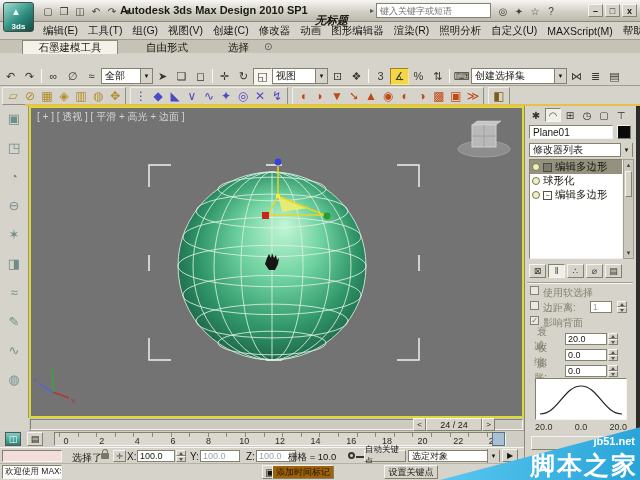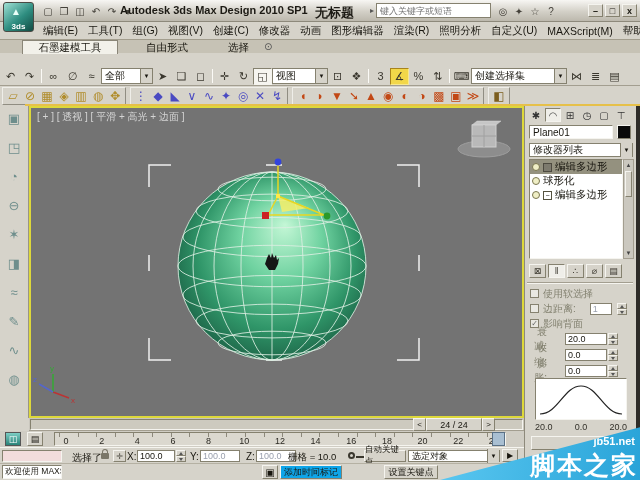--- a/index.html
+++ b/index.html
@@ -11,21 +11,21 @@
 .sunken{border:1px solid;border-color:#85816f #f5f4ef #f5f4ef #85816f;background:#fff;}
 .tbtn{width:19px;height:17px;display:inline-flex;align-items:center;justify-content:center;font-size:11px;color:#3a372e;flex:none;}
 .vsep{width:1px;height:14px;background:#968f7c;border-right:1px solid #fbfaf6;margin:0 2px;flex:none;}
 
 #titlebar{left:0;top:0;width:640px;height:22px;background:linear-gradient(#f7f6f3,#d3d0c7 55%,#bcb8ad);border-bottom:1px solid #8d897b;}
 #logo{left:3px;top:2px;width:31px;height:30px;border-radius:3px;background:linear-gradient(140deg,#9fe0d4,#2e8d80 55%,#124b43);border:1px solid #4a4a44;z-index:20;display:flex;align-items:flex-end;justify-content:center;color:#fff;font-size:8px;font-weight:bold;}
 #logo .mtn{position:absolute;top:4px;left:7px;color:#eafff8;font-size:10px;line-height:10px;}
 .qbtn{width:16px;height:16px;display:inline-flex;align-items:center;justify-content:center;font-size:10px;color:#44413a;}
 #quick{left:40px;top:3px;height:16px;}
 #apptitle{left:120px;top:4px;font-weight:bold;font-size:11px;color:#1c1a14;}
-#doctitle{left:315px;top:4px;font-weight:bold;font-size:13px;color:#1c1a14;}
+#doctitle{left:315px;top:13px;font-weight:bold;font-size:11px;color:#1c1a14;font-style:italic;}
 #searchwrap{left:370px;top:3px;height:15px;}
 #searcharrow{font-size:8px;color:#555;margin-right:2px;}
 #searchbox{width:115px;height:15px;border:1px solid #85816f;background:#fff;font-size:9px;padding:4px 3px;color:#333;font-family:inherit;}
 #searchicons{left:495px;top:3px;height:16px;}
 #winbtns{right:3px;top:4px;height:13px;gap:2px;}
 .wbtn{width:15px;height:13px;display:inline-flex;align-items:center;justify-content:center;font-size:9px;font-weight:bold;}
 
 #menubar{left:0;top:22px;width:640px;height:17px;padding-left:38px;white-space:nowrap;overflow:hidden;}
 .menu-item{padding:0 5px;height:17px;display:inline-flex;align-items:center;font-size:10.5px;}
 
@@ -74,21 +74,21 @@
 .srow.sel{background:#94917f;}
 .bulb{width:8px;height:8px;border-radius:50%;background:#f0efc6;border:1px solid #7a7650;flex:none;}
 .modico{width:9px;height:9px;background:#7d7a6e;border:1px solid #4d4a40;flex:none;}
 .expbox{width:9px;height:9px;border:1px solid #55523f;background:#fff;font-size:7px;line-height:7px;text-align:center;flex:none;}
 .schild{height:13px;display:flex;align-items:center;padding-left:27px;position:relative;white-space:nowrap;}
 .schild:before{content:"";position:absolute;left:13px;top:-7px;width:9px;height:13px;border-left:1px solid #85816f;border-bottom:1px solid #85816f;}
 #stackbtns{left:4px;top:158px;gap:2px;}
 .sbtn{width:17px;height:14px;display:inline-flex;align-items:center;justify-content:center;font-size:9px;color:#3a372e;}
 #stackbtns .sbtn:nth-child(2){background:#efeee9;border-color:#85816f #f5f4ef #f5f4ef #85816f;}
 #paneldiv{left:2px;top:176px;width:106px;height:2px;border-top:1px solid #a39e90;border-bottom:1px solid #f5f4ef;}
-.cbrow{display:flex;align-items:center;gap:4px;padding-left:5px;height:15px;}
+.cbrow{display:flex;align-items:flex-start;gap:4px;padding-left:5px;height:15px;}
 .cbox{width:9px;height:9px;background:#e9e8e2;border:1px solid #85816f;flex:none;font-size:8px;line-height:8px;text-align:center;color:#666;}
 .dislbl{color:#82806f;font-size:10px;}
 .numrow{display:flex;align-items:center;height:16px;}
 .numlbl{width:40px;text-align:right;color:#82806f;font-size:10px;padding-right:18px;}
 .numfld{width:42px;height:12px;background:#fff;border:1px solid #85816f;font-size:9px;padding:0 2px;display:flex;align-items:center;}
 .spin{width:10px;height:12px;display:flex;flex-direction:column;margin-left:1px;}
 .spin i{flex:1;background:#d6d3ca;border:1px solid;border-color:#f5f4ef #85816f #85816f #f5f4ef;position:relative;}
 .spin i:after{content:"";position:absolute;left:2px;border-left:2px solid transparent;border-right:2px solid transparent;}
 .spin i.up:after{top:1px;border-bottom:3px solid #555;}
 .spin i.dn:after{top:1px;border-top:3px solid #555;}
@@ -122,21 +122,21 @@
 .grayval{color:#9aa0ae;}
 #gridlabel{left:288px;top:3px;font-size:9.5px;}
 #keyicon{left:348px;top:4px;width:7px;height:7px;border:2px solid #3a372e;border-radius:50%;}
 #keyicon:after{content:"";position:absolute;left:6px;top:2px;width:9px;height:2px;background:#3a372e;}
 #autokey{left:364px;top:2px;width:42px;height:12px;font-size:8.5px;display:flex;align-items:center;justify-content:center;}
 #seldd{left:408px;top:2px;width:92px;height:12px;font-size:9px;}
 #playbtn{left:502px;top:1px;width:16px;height:13px;font-size:8px;}
 #welcome{left:2px;top:1px;width:60px;height:14px;background:#fff;border:1px solid;border-color:#85816f #f5f4ef #f5f4ef #85816f;font-size:8.5px;display:flex;align-items:center;padding:0 2px;white-space:nowrap;overflow:hidden;}
 #prompt{left:64px;top:1px;width:194px;height:14px;border:1px solid;border-color:#85816f #f5f4ef #f5f4ef #85816f;background:#dbd8cf;font-size:9px;display:flex;align-items:center;padding:0 3px;white-space:nowrap;overflow:hidden;}
 #isobtn{left:262px;top:1px;width:16px;height:14px;font-size:10px;}
-#addtag{left:280px;top:1px;width:62px;height:14px;background:#0ea5e9;font-size:9px;display:flex;align-items:center;justify-content:center;}
+#addtag{left:272px;top:1px;width:62px;height:14px;background:#a16207;font-size:9px;display:flex;align-items:center;justify-content:center;}
 #setkey{left:384px;top:1px;width:54px;height:14px;font-size:9px;display:flex;align-items:center;justify-content:center;}
 
 #watermark{left:440px;top:424px;width:200px;height:56px;z-index:99;clip-path:polygon(0 100%,100% 6%,100% 100%);background:linear-gradient(100deg,#5bc8f1,#28a3d8);}
 #wmsite{position:absolute;right:5px;top:11px;color:#fff;font-size:11px;font-weight:bold;}
 #wmname{position:absolute;right:2px;bottom:-2px;color:#fff;font-size:25px;font-weight:bold;letter-spacing:2px;}
 </style>
 </head>
 <body>
 
 <div id="app">

